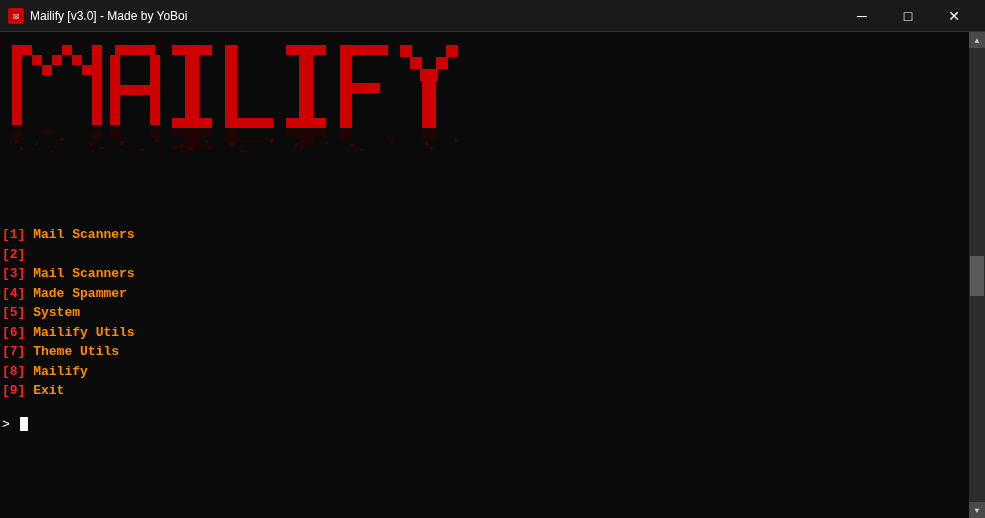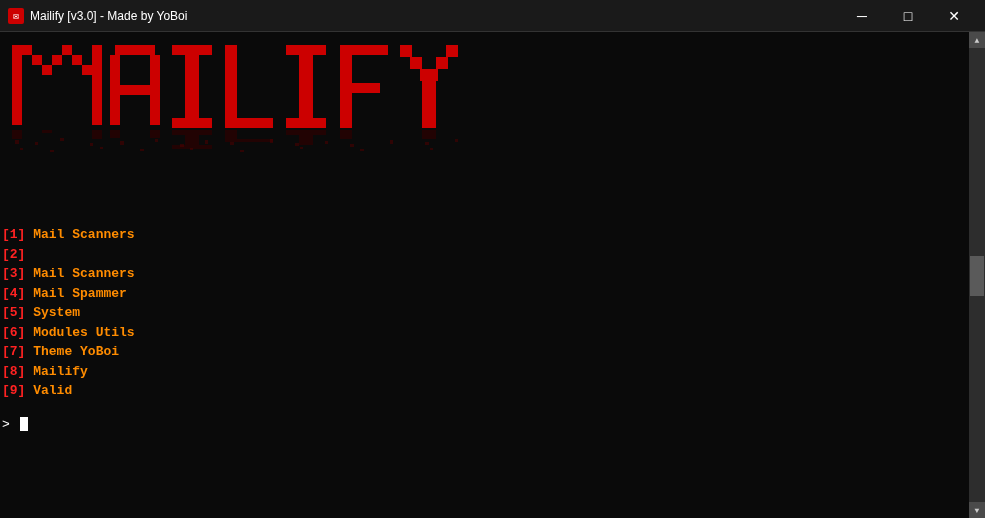--- a/index.html
+++ b/index.html
@@ -319,41 +319,41 @@
       </div>
       <div class="menu-item">
         <span class="menu-bracket-num">[2]&nbsp;</span>
       </div>
       <div class="menu-item">
         <span class="menu-bracket-num">[3]&nbsp;</span>
         <span class="menu-label">Mail Scanners</span>
       </div>
       <div class="menu-item">
         <span class="menu-bracket-num">[4]&nbsp;</span>
-        <span class="menu-label">Mail Spammer</span>
+        <span class="menu-label">Made Spammer</span>
       </div>
       <div class="menu-item">
         <span class="menu-bracket-num">[5]&nbsp;</span>
         <span class="menu-label">System</span>
       </div>
       <div class="menu-item">
         <span class="menu-bracket-num">[6]&nbsp;</span>
-        <span class="menu-label">Modules Utils</span>
+        <span class="menu-label">Mailify Utils</span>
       </div>
       <div class="menu-item">
         <span class="menu-bracket-num">[7]&nbsp;</span>
-        <span class="menu-label">Theme YoBoi</span>
+        <span class="menu-label">Theme Utils</span>
       </div>
       <div class="menu-item">
         <span class="menu-bracket-num">[8]&nbsp;</span>
         <span class="menu-label">Mailify</span>
       </div>
       <div class="menu-item">
         <span class="menu-bracket-num">[9]&nbsp;</span>
-        <span class="menu-label">Valid</span>
+        <span class="menu-label">Exit</span>
       </div>
     </div>
 
     <div class="prompt-area">
       <span class="prompt-char">&gt;</span>
       <span class="prompt-char">&nbsp;</span>
       <span class="cursor"></span>
     </div>
 
   </div>

